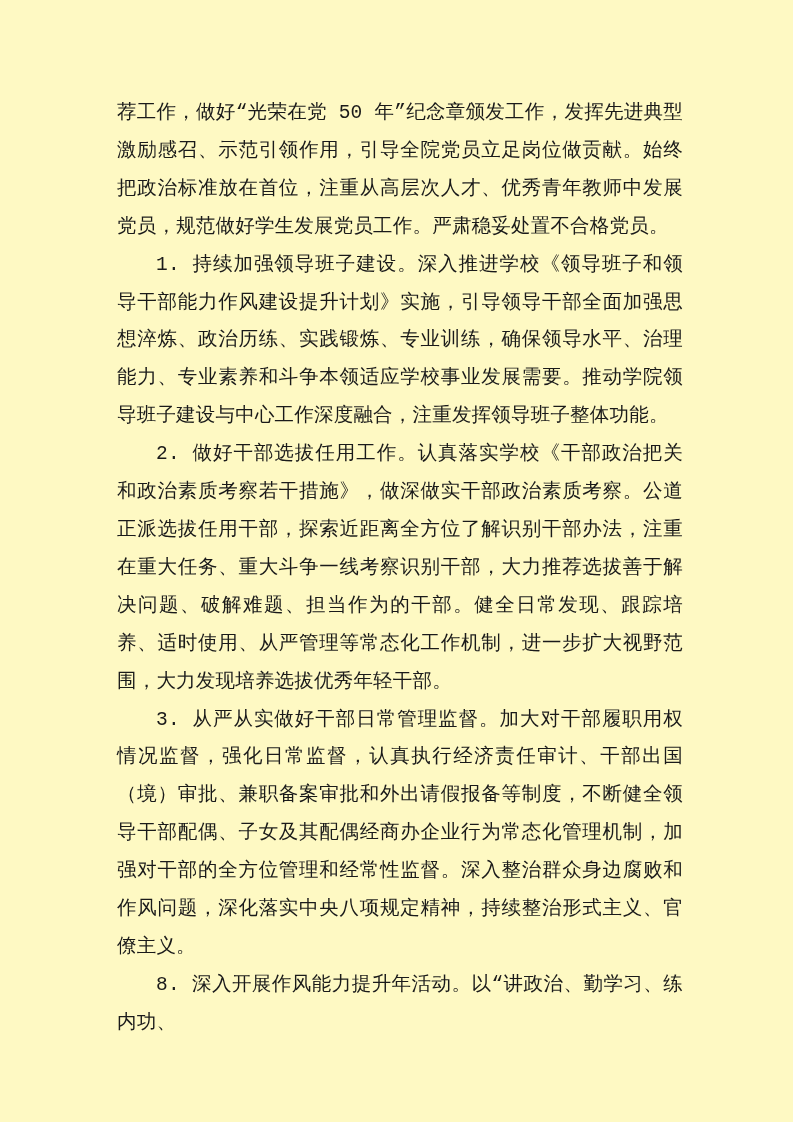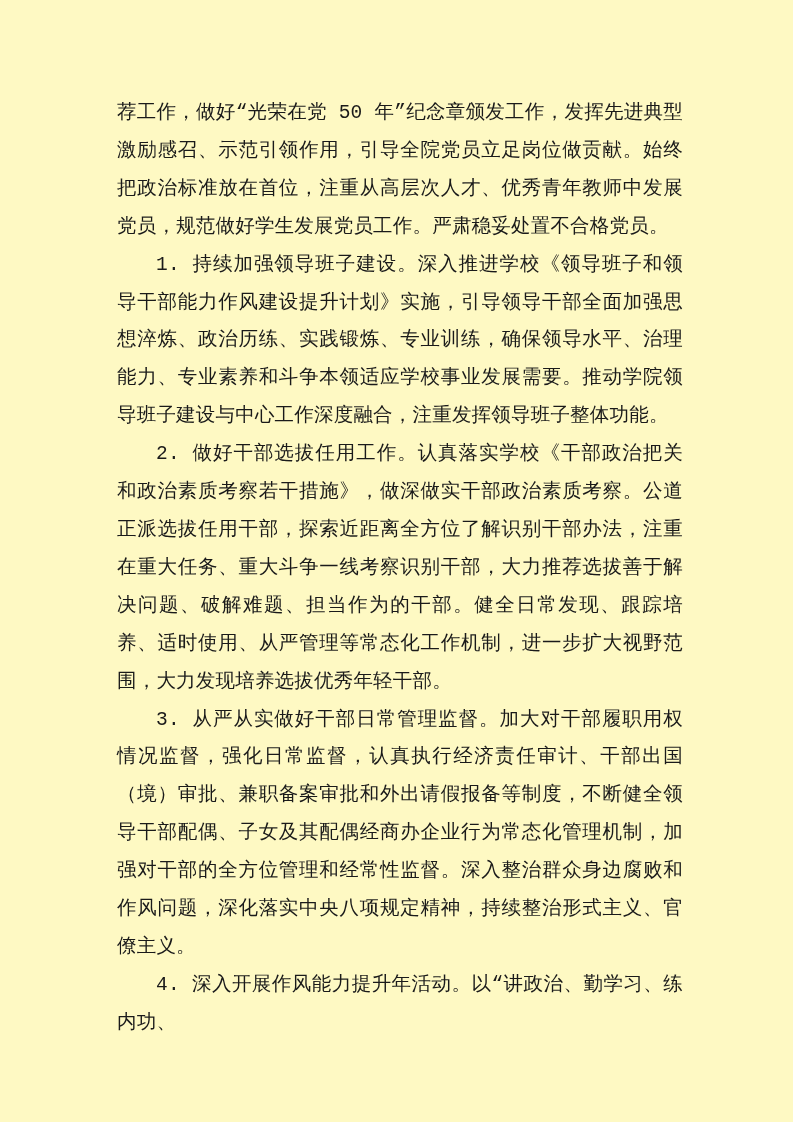--- a/index.html
+++ b/index.html
@@ -41,15 +41,15 @@
 </style>
 </head>
 <body>
 
 <div class="page">
   <div class="doc-content">
     <p class="no-indent">荐工作，做好“光荣在党 50 年”纪念章颁发工作，发挥先进典型激励感召、示范引领作用，引导全院党员立足岗位做贡献。始终把政治标准放在首位，注重从高层次人才、优秀青年教师中发展党员，规范做好学生发展党员工作。严肃稳妥处置不合格党员。</p>
     <p>1. 持续加强领导班子建设。深入推进学校《领导班子和领导干部能力作风建设提升计划》实施，引导领导干部全面加强思想淬炼、政治历练、实践锻炼、专业训练，确保领导水平、治理能力、专业素养和斗争本领适应学校事业发展需要。推动学院领导班子建设与中心工作深度融合，注重发挥领导班子整体功能。</p>
     <p>2. 做好干部选拔任用工作。认真落实学校《干部政治把关和政治素质考察若干措施》，做深做实干部政治素质考察。公道正派选拔任用干部，探索近距离全方位了解识别干部办法，注重在重大任务、重大斗争一线考察识别干部，大力推荐选拔善于解决问题、破解难题、担当作为的干部。健全日常发现、跟踪培养、适时使用、从严管理等常态化工作机制，进一步扩大视野范围，大力发现培养选拔优秀年轻干部。</p>
     <p>3. 从严从实做好干部日常管理监督。加大对干部履职用权情况监督，强化日常监督，认真执行经济责任审计、干部出国（境）审批、兼职备案审批和外出请假报备等制度，不断健全领导干部配偶、子女及其配偶经商办企业行为常态化管理机制，加强对干部的全方位管理和经常性监督。深入整治群众身边腐败和作风问题，深化落实中央八项规定精神，持续整治形式主义、官僚主义。</p>
-    <p>4. 深入开展作风能力提升年活动。以“讲政治、勤学习、练内功、</p>
+    <p>8. 深入开展作风能力提升年活动。以“讲政治、勤学习、练内功、</p>
   </div>
 </div>
 
 </body></html>

